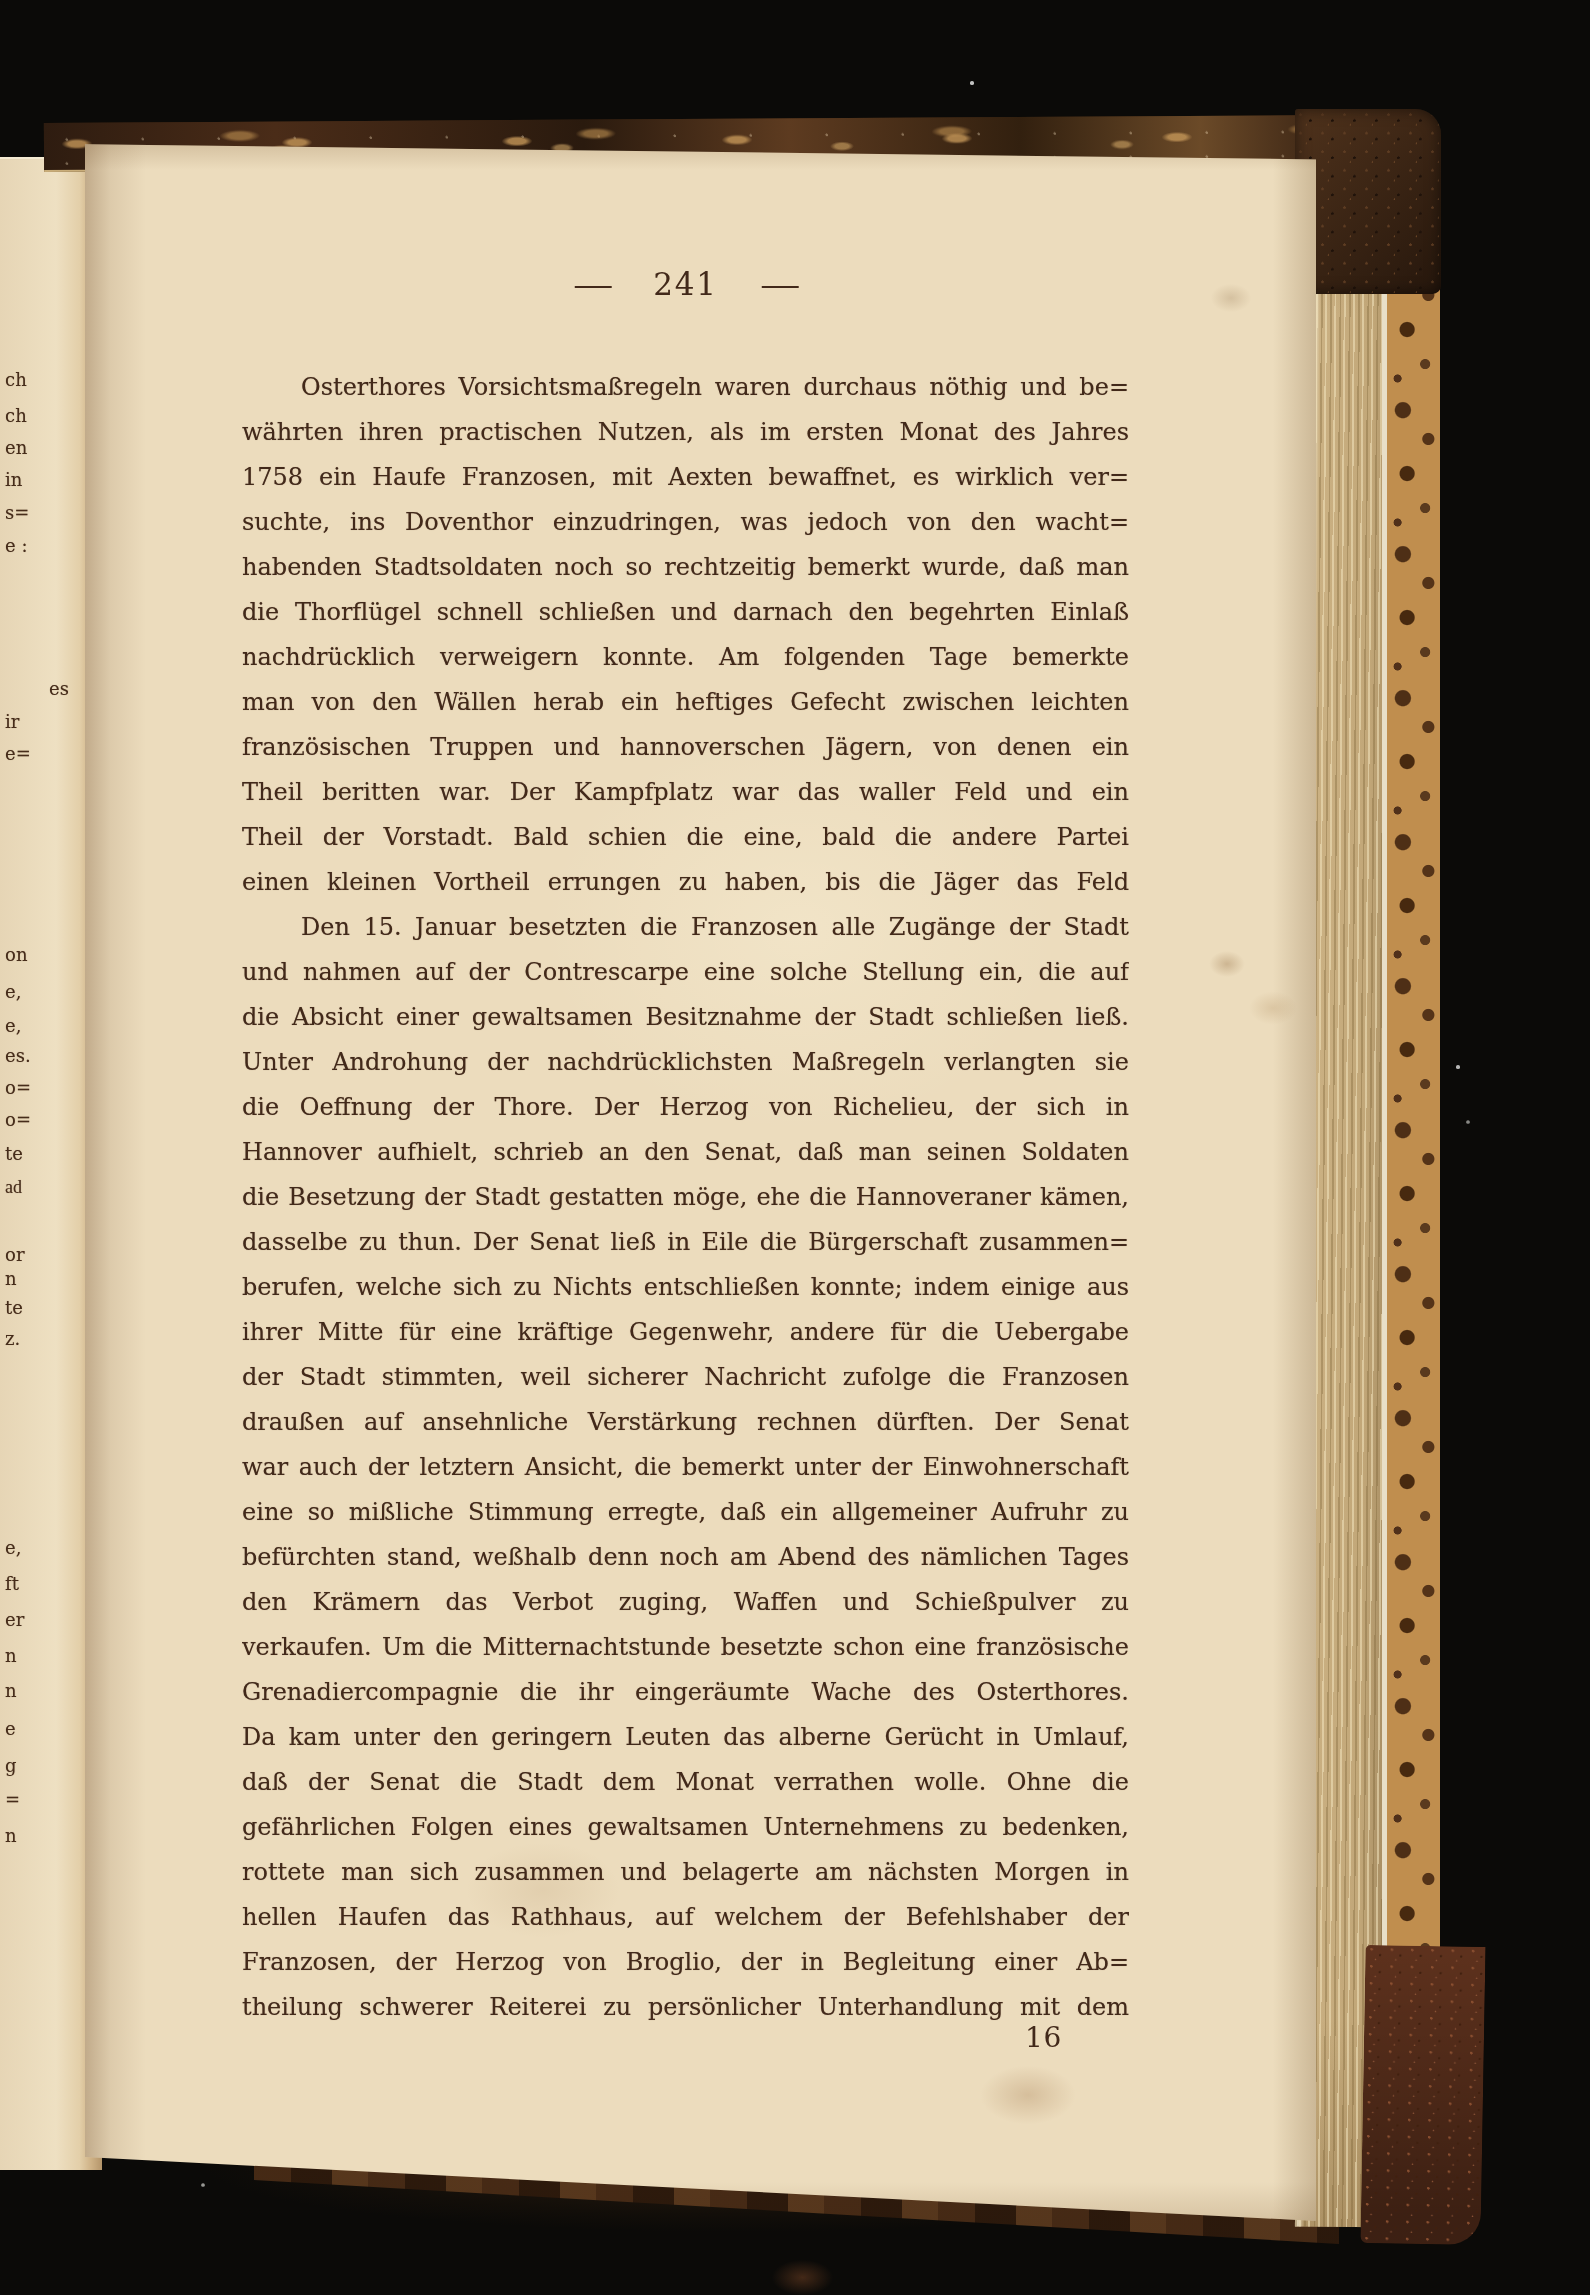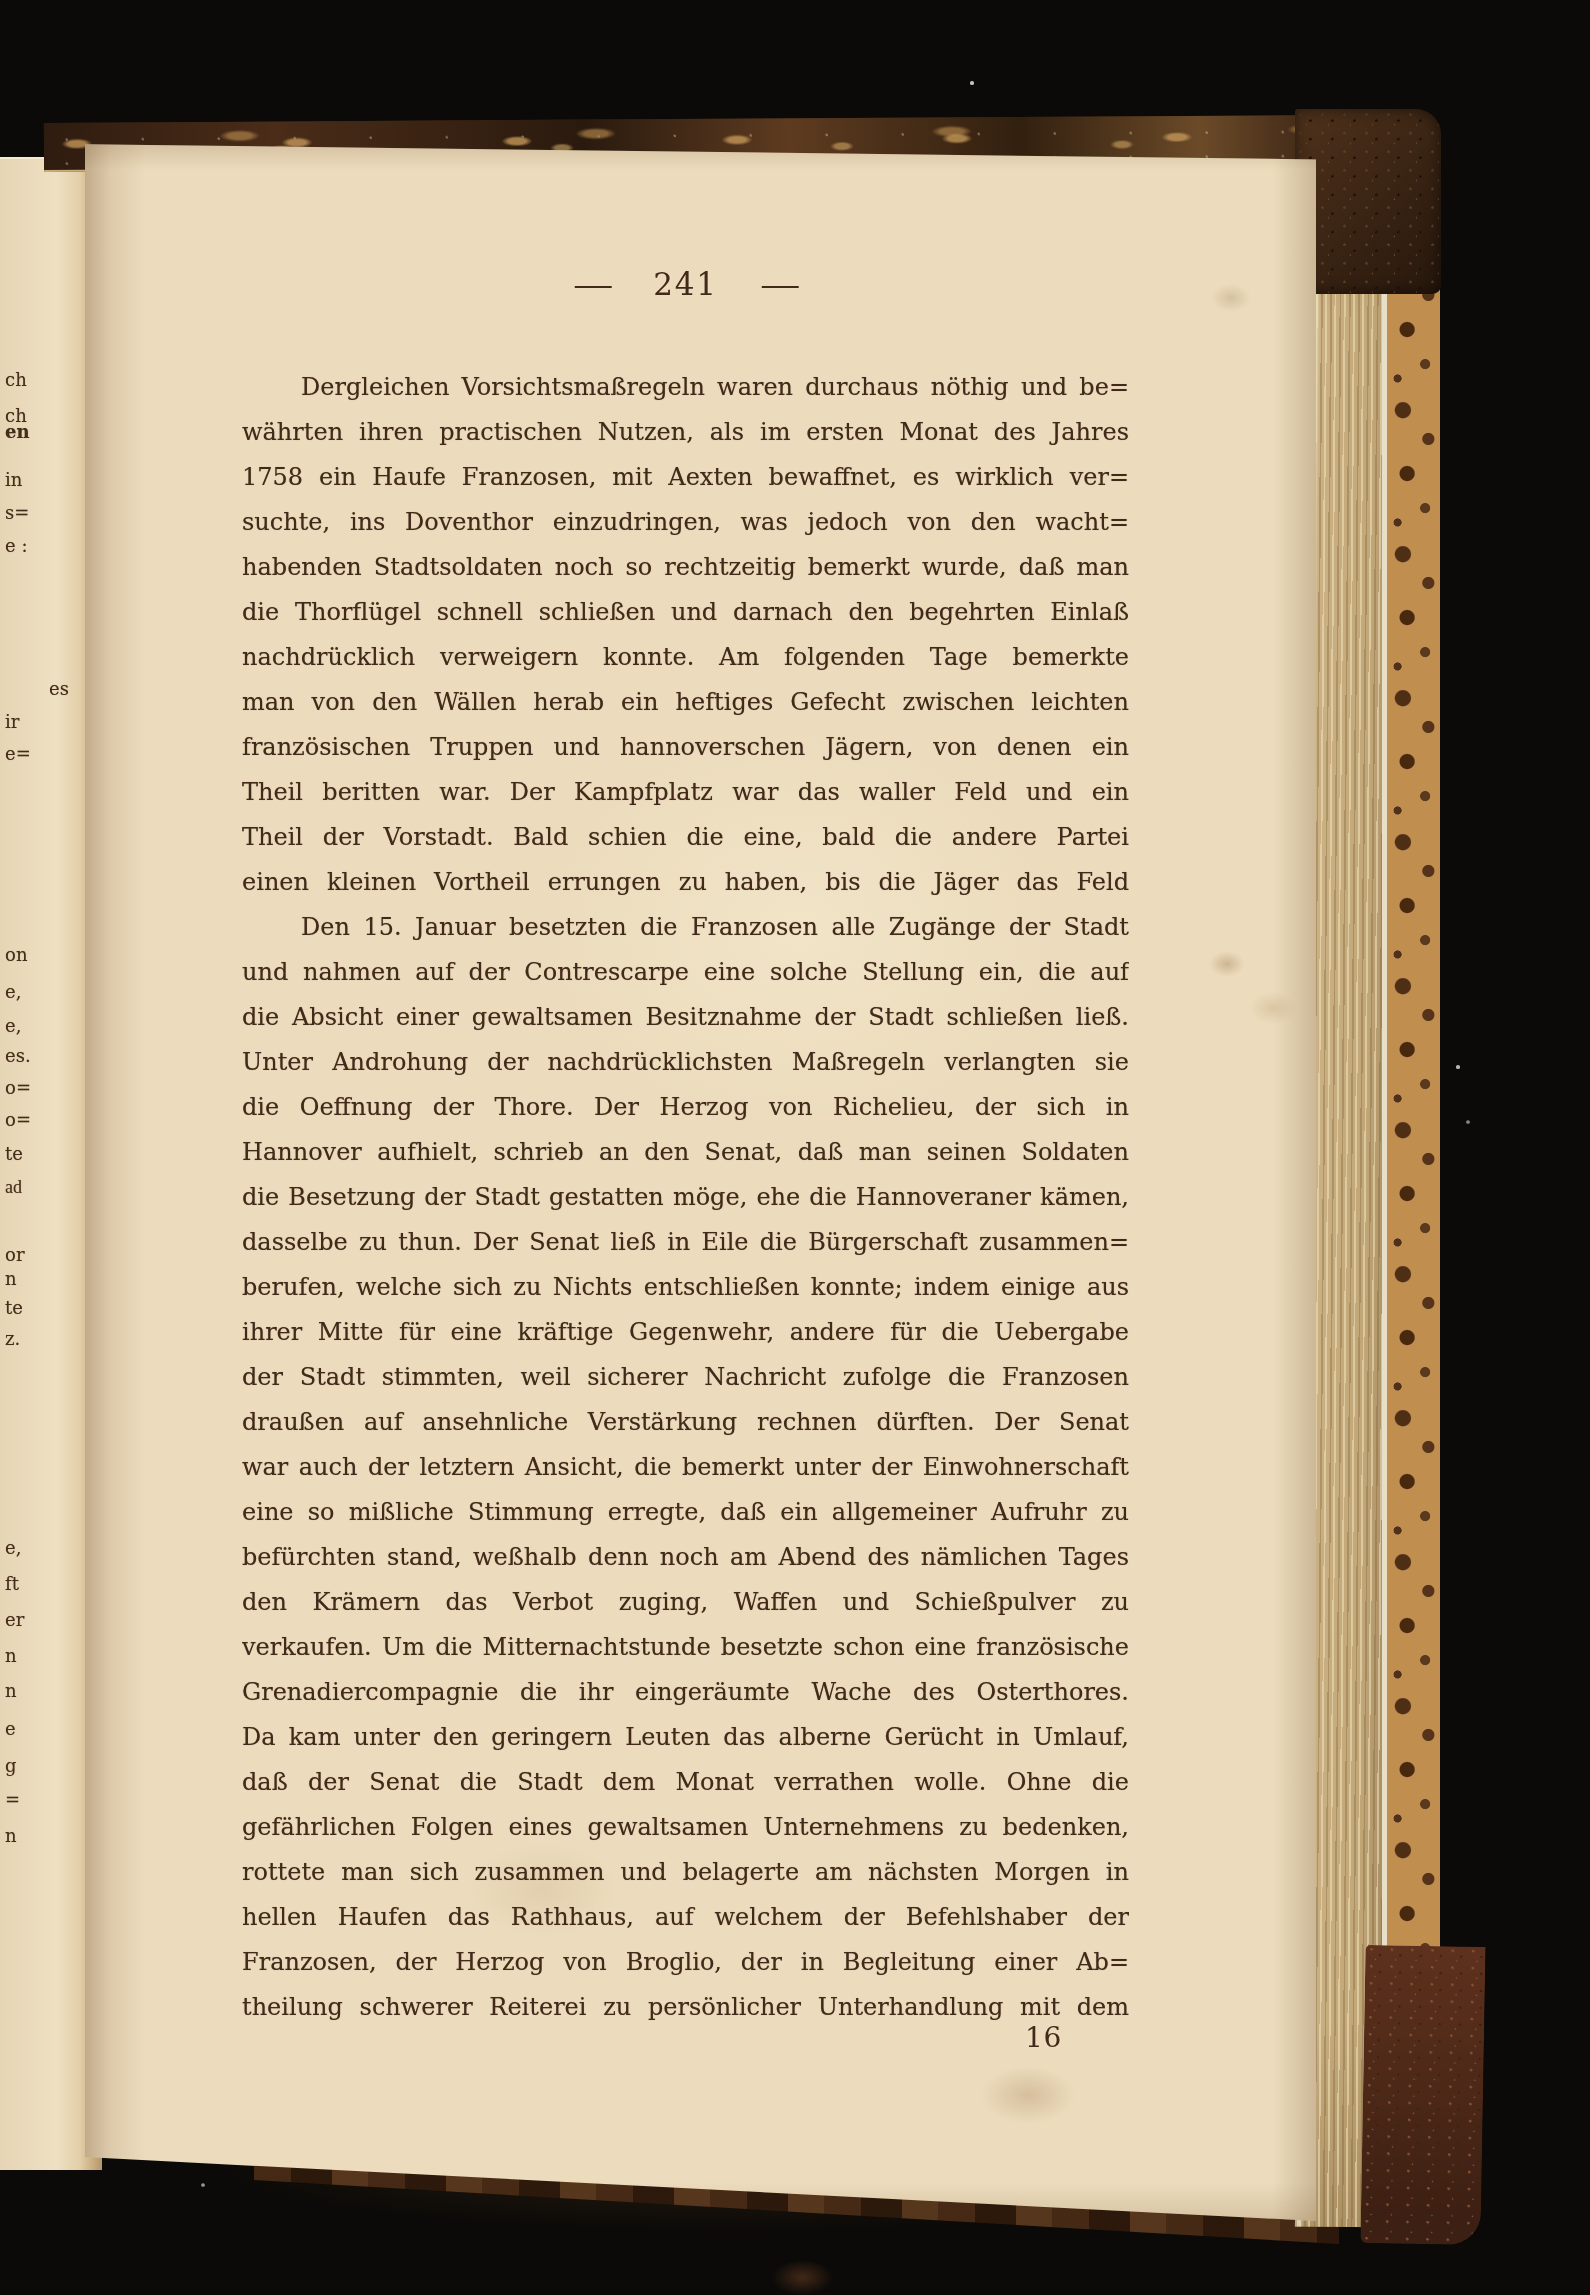--- a/index.html
+++ b/index.html
@@ -173,21 +173,21 @@
 <div class="bottom-fringe"></div>
 <div class="cover-top"></div>
 <div class="fore-edge"></div>
 <div class="cover-right"></div>
 <div class="corner-tr"></div>
 <div class="corner-br"></div>
 
 <div class="facing-page">
     <span class="frag" style="top: 212px;">ch</span>
     <span class="frag" style="top: 248px;">ch</span>
-    <span class="frag" style="top: 264px; font-weight: bold;">en</span>
+    <span class="frag" style="top: 280px;">en</span>
     <span class="frag" style="top: 312px;">in</span>
     <span class="frag" style="top: 345px;">s=</span>
     <span class="frag" style="top: 378px;">e :</span>
     <span class="frag" style="top: 521px; margin-left: 44px;">es</span>
     <span class="frag" style="top: 554px;">ir</span>
     <span class="frag" style="top: 586px;">e=</span>
     <span class="frag" style="top: 787px;">on</span>
     <span class="frag" style="top: 824px;">e,</span>
     <span class="frag" style="top: 858px;">e,</span>
     <span class="frag" style="top: 888px;">es.</span>
@@ -212,21 +212,21 @@
 
 <div class="page">
   <div class="page-header">
     <span class="dash">—</span>
     <span class="num">241</span>
     <span class="dash">—</span>
   </div>
 
   <div class="text-block">
       <div>
-        <div class="text-line indent">Dergleichen Vorsichtsmaßregeln waren durchaus nöthig und be=</div>
+        <div class="text-line indent">Osterthores Vorsichtsmaßregeln waren durchaus nöthig und be=</div>
         <div class="text-line">währten ihren practischen Nutzen, als im ersten Monat des Jahres</div>
         <div class="text-line">1758 ein Haufe Franzosen, mit Aexten bewaffnet, es wirklich ver=</div>
         <div class="text-line">suchte, ins Doventhor einzudringen, was jedoch von den wacht=</div>
         <div class="text-line">habenden Stadtsoldaten noch so rechtzeitig bemerkt wurde, daß man</div>
         <div class="text-line">die Thorflügel schnell schließen und darnach den begehrten Einlaß</div>
         <div class="text-line">nachdrücklich verweigern konnte.  Am folgenden Tage bemerkte</div>
         <div class="text-line">man von den Wällen herab ein heftiges Gefecht zwischen leichten</div>
         <div class="text-line">französischen Truppen und hannoverschen Jägern, von denen ein</div>
         <div class="text-line">Theil beritten war.  Der Kampfplatz war das waller Feld und ein</div>
         <div class="text-line">Theil der Vorstadt.  Bald schien die eine, bald die andere Partei</div>

